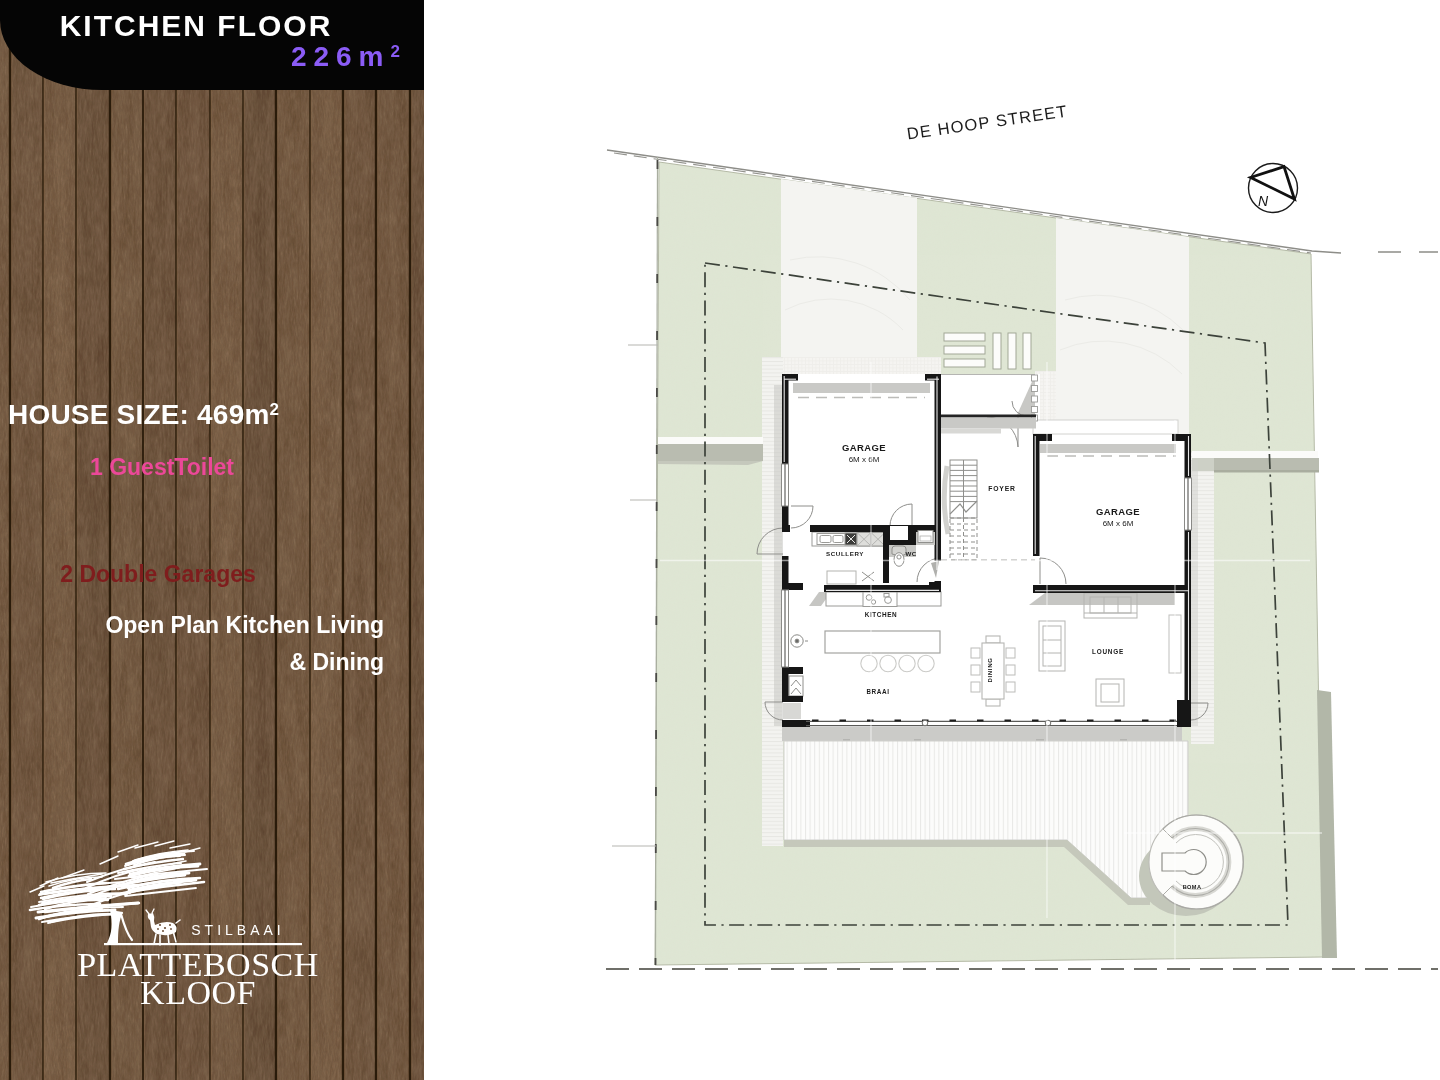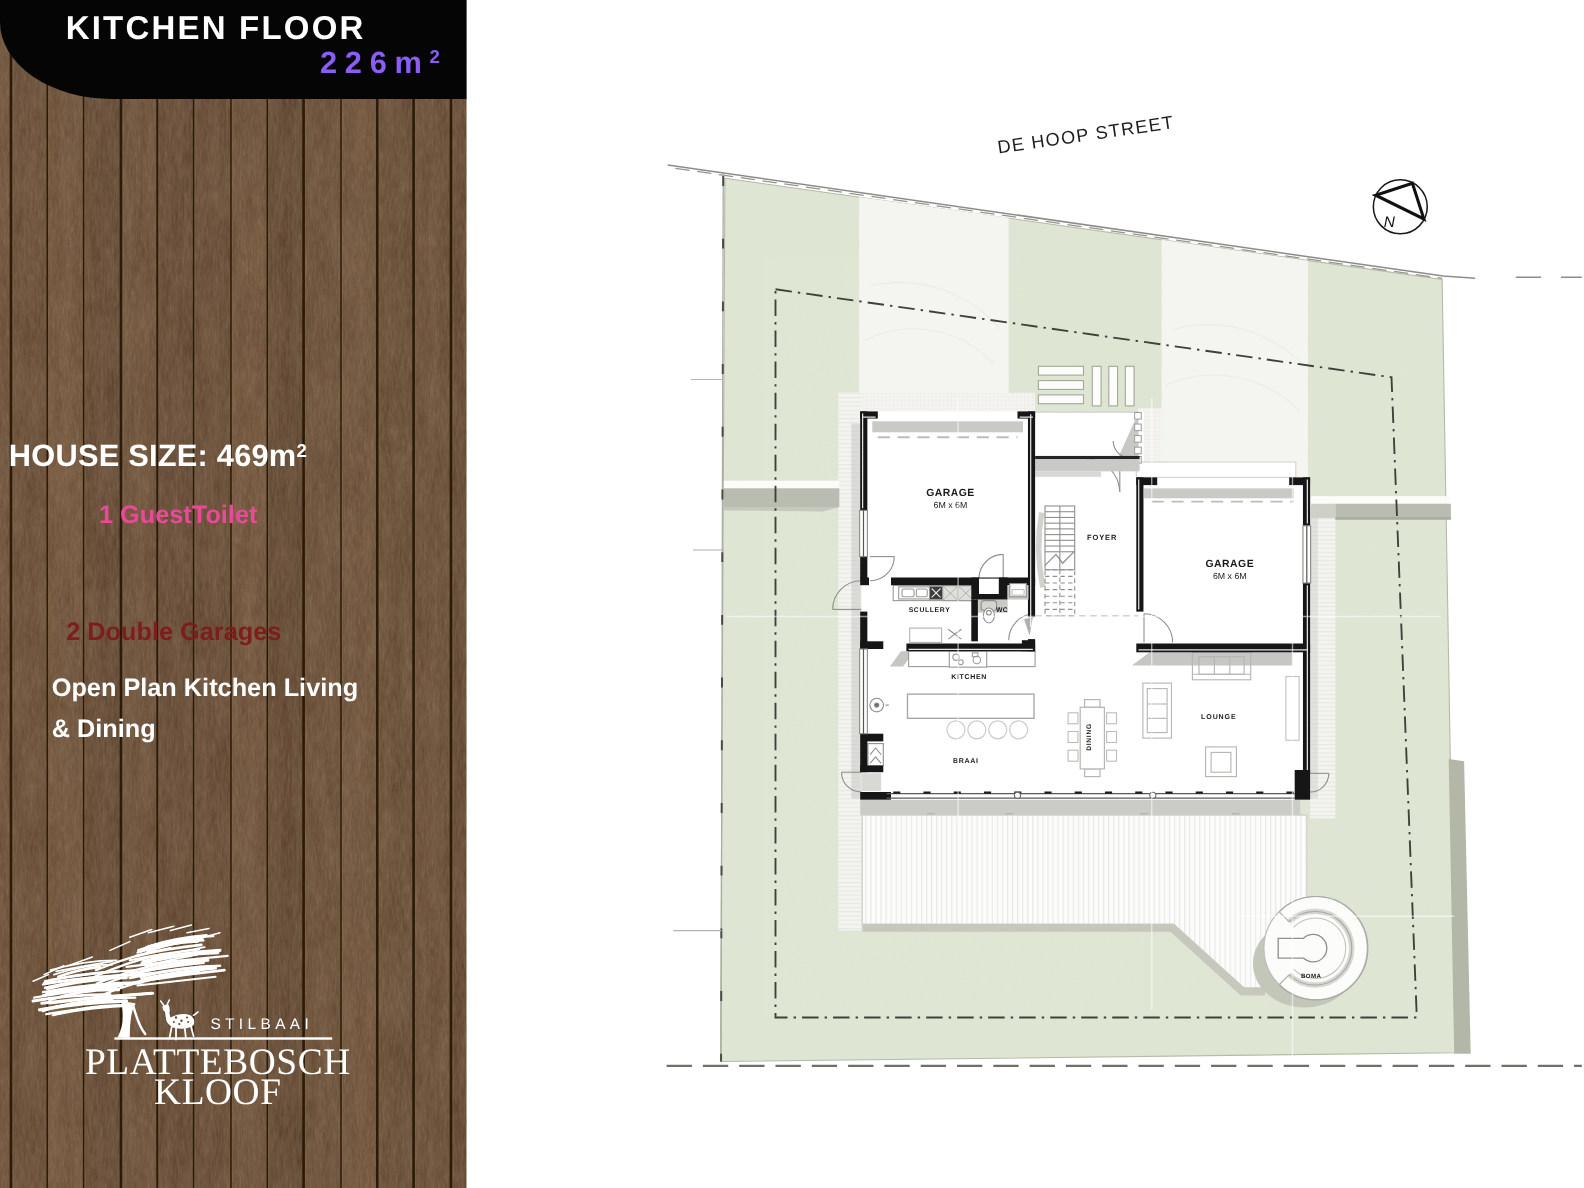--- a/index.html
+++ b/index.html
@@ -96,21 +96,21 @@
 <div class="abs" style="left:0;top:9px;width:392px;text-align:center;color:#fff;font-size:30px;font-weight:700;letter-spacing:2px;">KITCHEN FLOOR</div>
 
 <div class="abs" style="left:0;top:41px;width:400px;text-align:right;color:#8b5cf6;font-size:28px;font-weight:700;letter-spacing:7px;">226m<span style="font-size:17px;vertical-align:9px;letter-spacing:0;">2</span></div>
 
 <div class="abs" style="left:8px;top:356px;color:#fff;font-size:28px;font-weight:700;letter-spacing:0.2px;margin-top:43px;">HOUSE SIZE: 469m<span style="font-size:17px;vertical-align:9px;">2</span></div>
 
 <div class="abs" style="left:0;top:454px;width:324px;text-align:center;color:#ec4899;font-size:23px;font-weight:700;">1 GuestToilet</div>
 
 <div class="abs" style="left:0;top:531px;width:316px;text-align:center;color:#7f1d1d;font-size:23px;font-weight:700;margin-top:30px;">2 Double Garages</div>
 
-<div class="abs" style="left:0;top:607px;width:384px;text-align:left;color:#fff;font-size:23px;font-weight:700;line-height:37px;padding-left:47px;">Open Plan Kitchen Living<br>&amp; Dining</div>
+<div class="abs" style="left:0;top:607px;width:384px;text-align:right;color:#fff;font-size:23px;font-weight:700;line-height:37px;">Open Plan Kitchen Living<br>&amp; Dining</div>
 
 <div class="abs" style="left:0;top:830px;width:415px;height:200px;">
 <svg width="424" height="200" viewBox="0 0 424 200">
   <g id="logoTree" stroke="#ffffff" fill="none" stroke-linecap="round">
     <path d="M46,52 Q76,43 106,43" stroke-width="1.6"></path>
     <path d="M51,53 Q76,48 102,44" stroke-width="1.6"></path>
     <path d="M49,56 Q76,47 102,47" stroke-width="1.6"></path>
     <path d="M53,58 Q72,51 91,49" stroke-width="2.4"></path>
     <path d="M41,62 Q74,55 106,53" stroke-width="2.4"></path>
     <path d="M46,61 Q85,54 124,52" stroke-width="2.0"></path>

